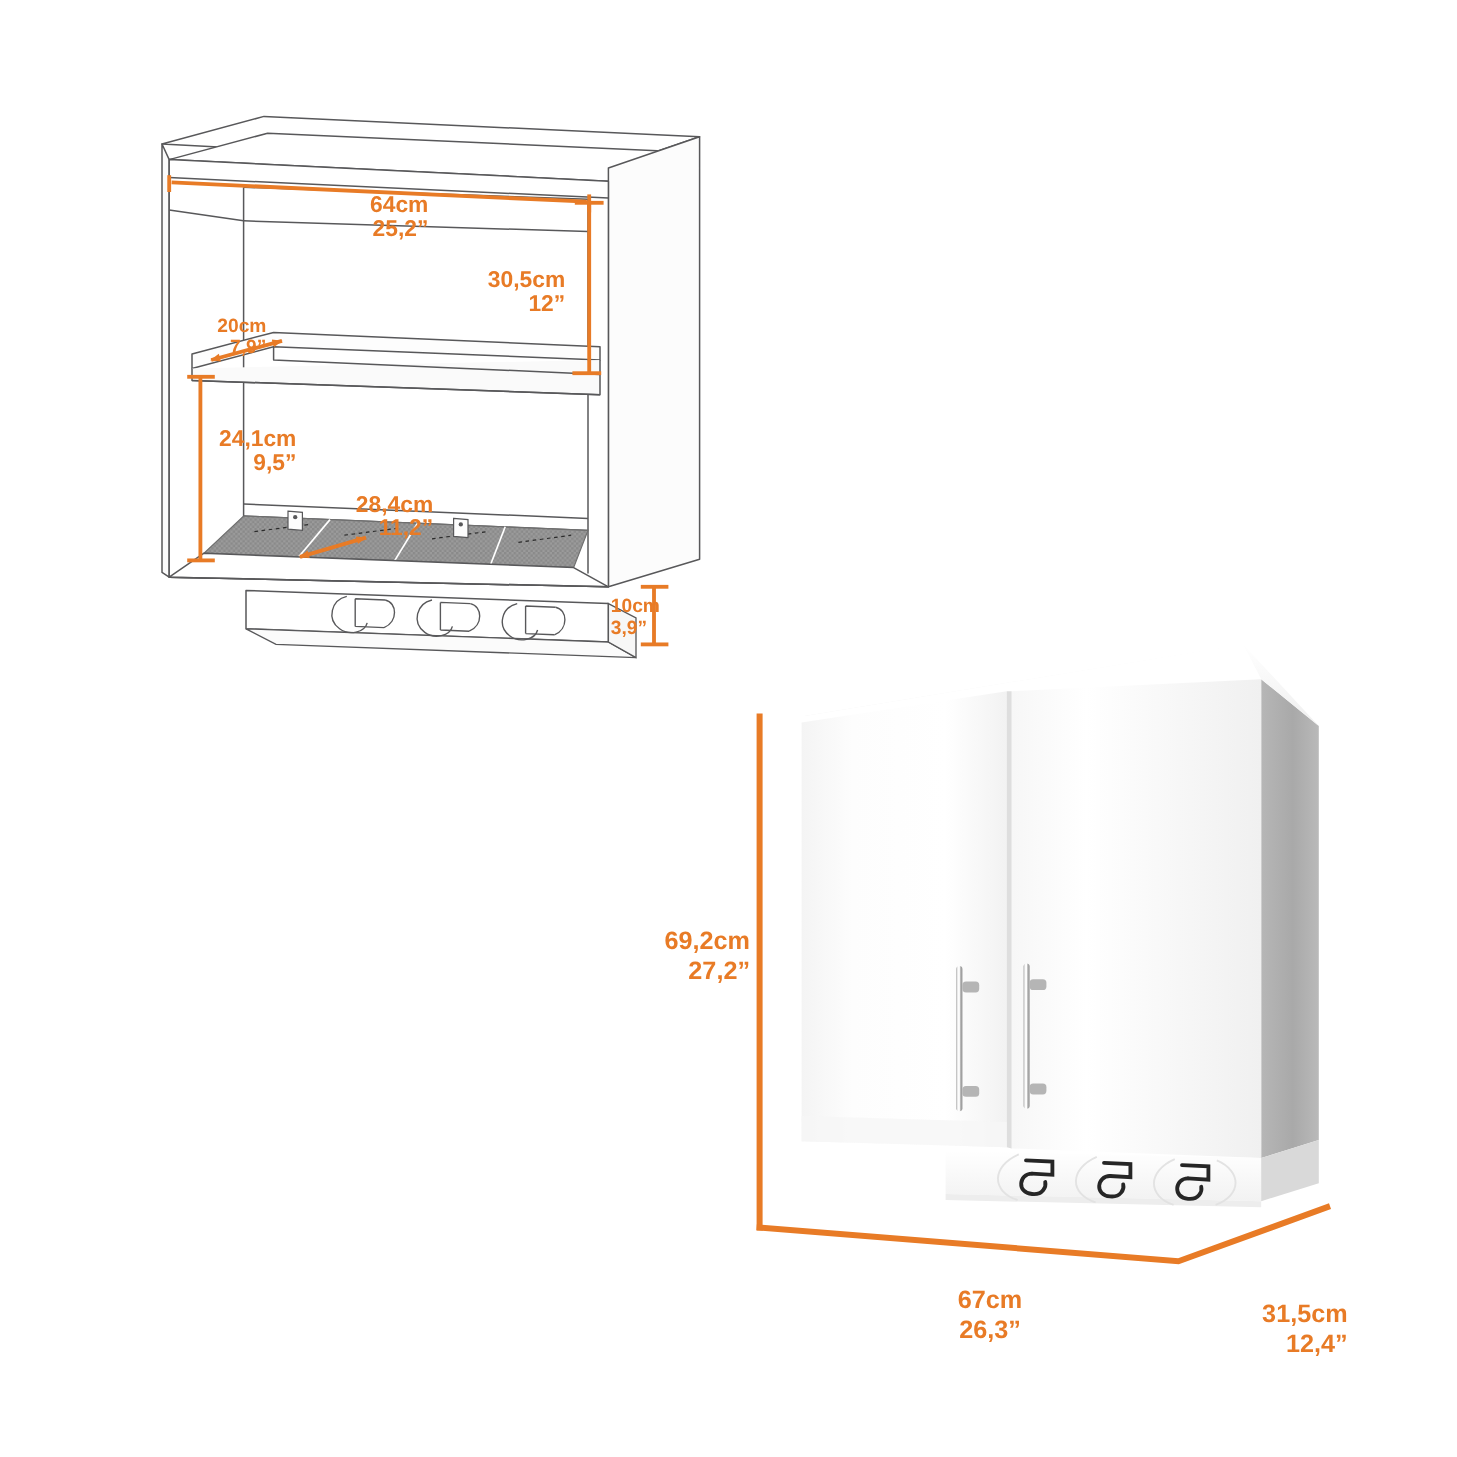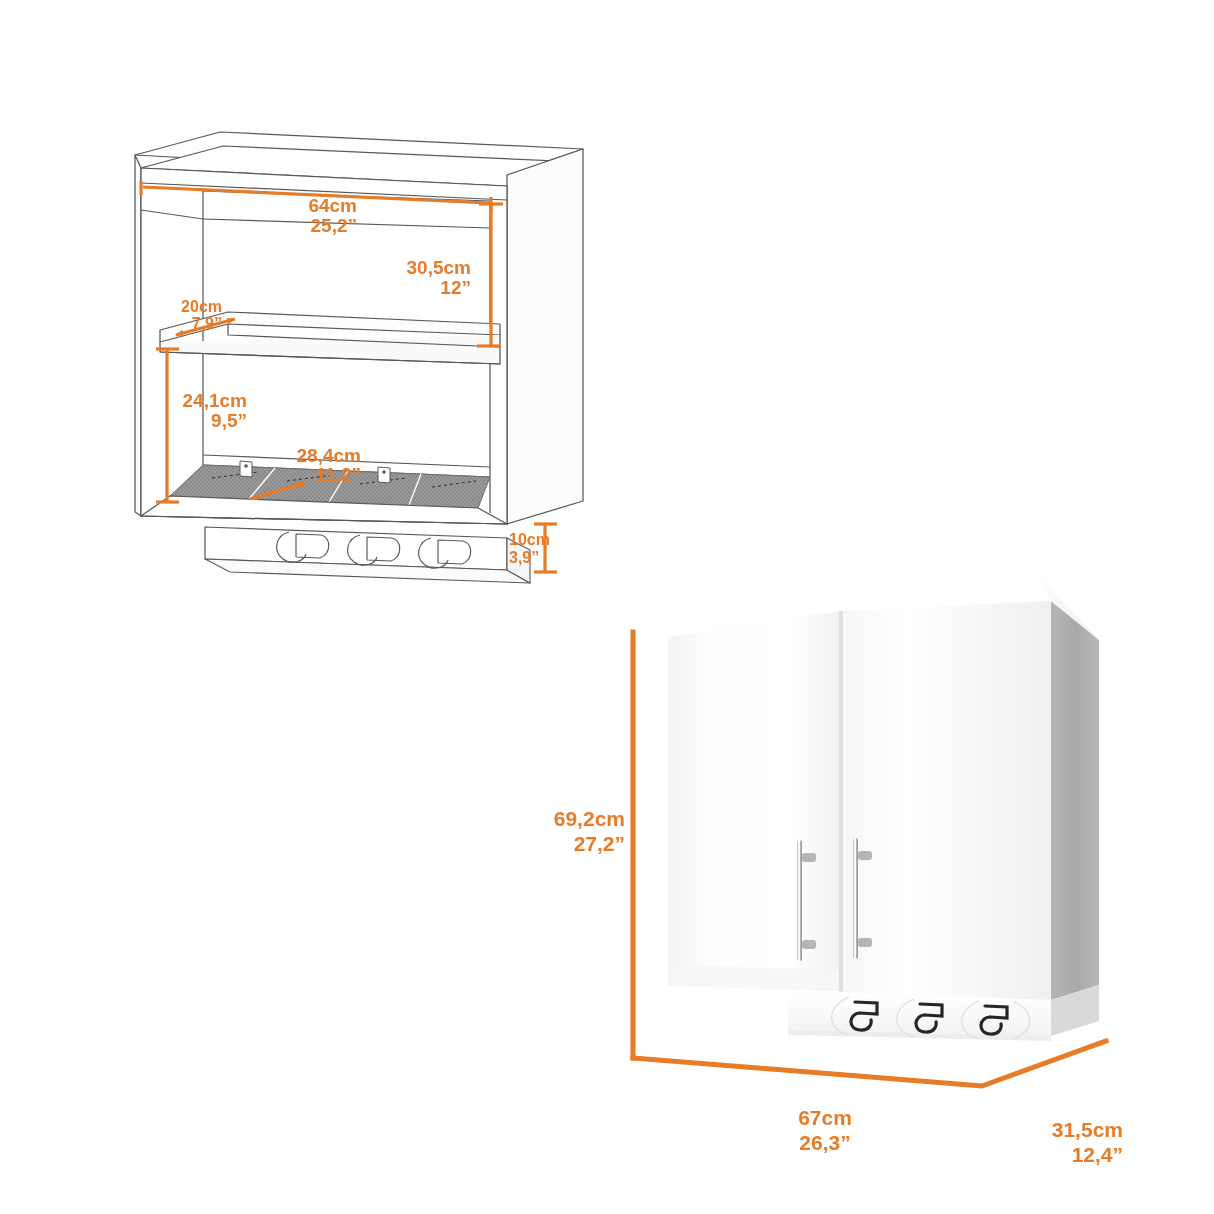--- a/index.html
+++ b/index.html
@@ -12,21 +12,20 @@
     height: 1214px;
     position: relative;
     overflow: hidden;
     font-family: "Liberation Sans", sans-serif;
   }
   #stage {
     position: absolute;
     left: 0; top: 0;
     width: 1214px;
     height: 934px;
-    margin-top: 35px;
   }
   svg.canvas {
     position: absolute;
     left: 0; top: 0;
     width: 1214px;
     height: 1214px;
     display: block;
   }
   .dimtext {
     font-family: "Liberation Sans", sans-serif;

